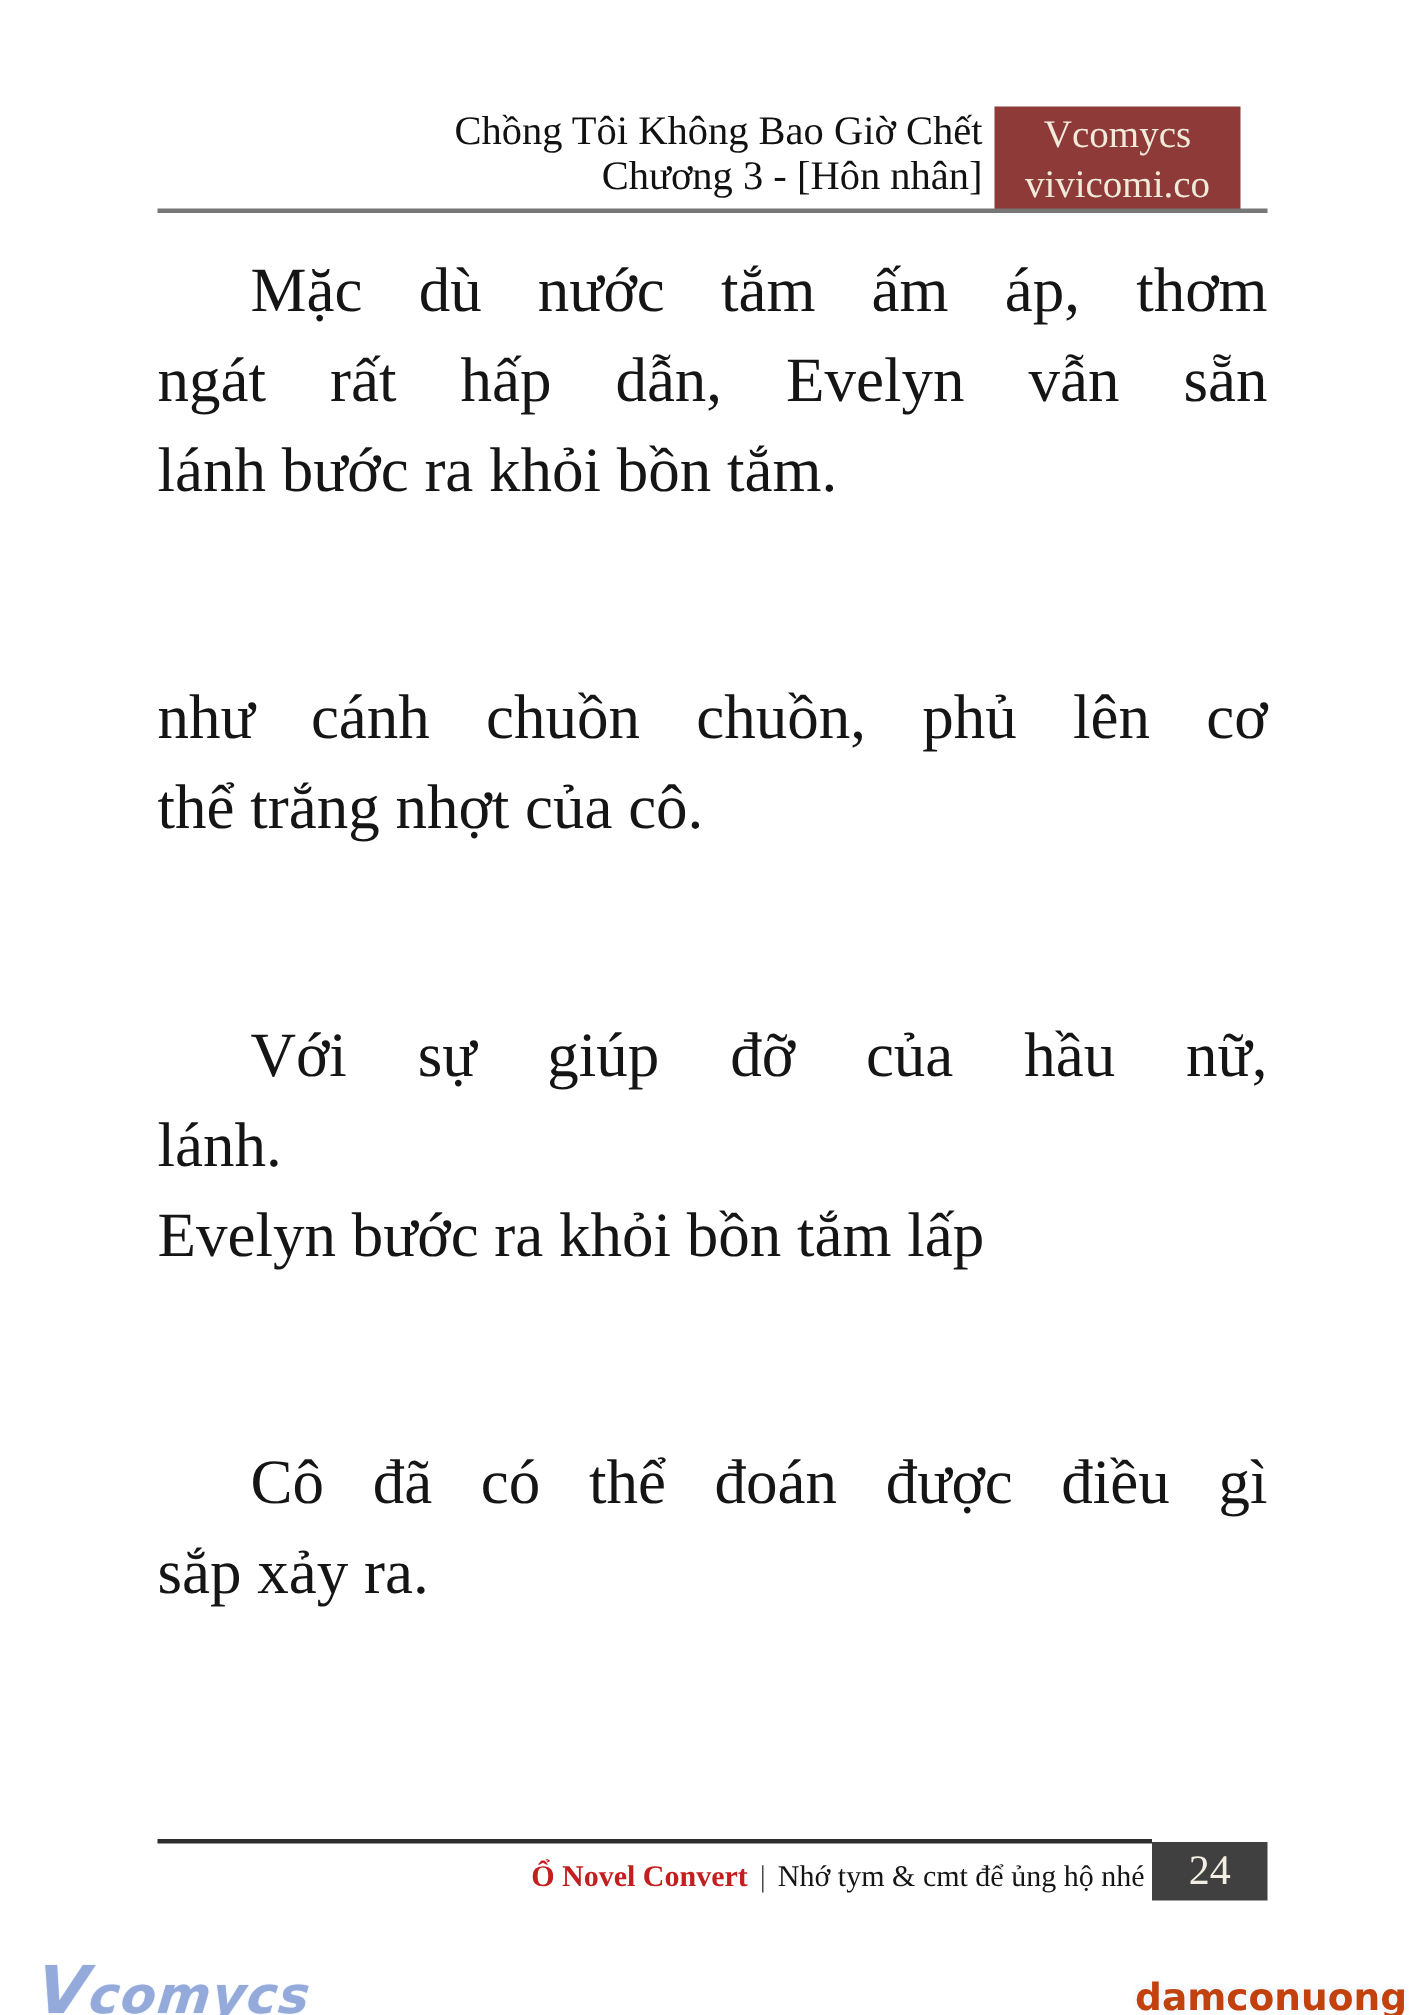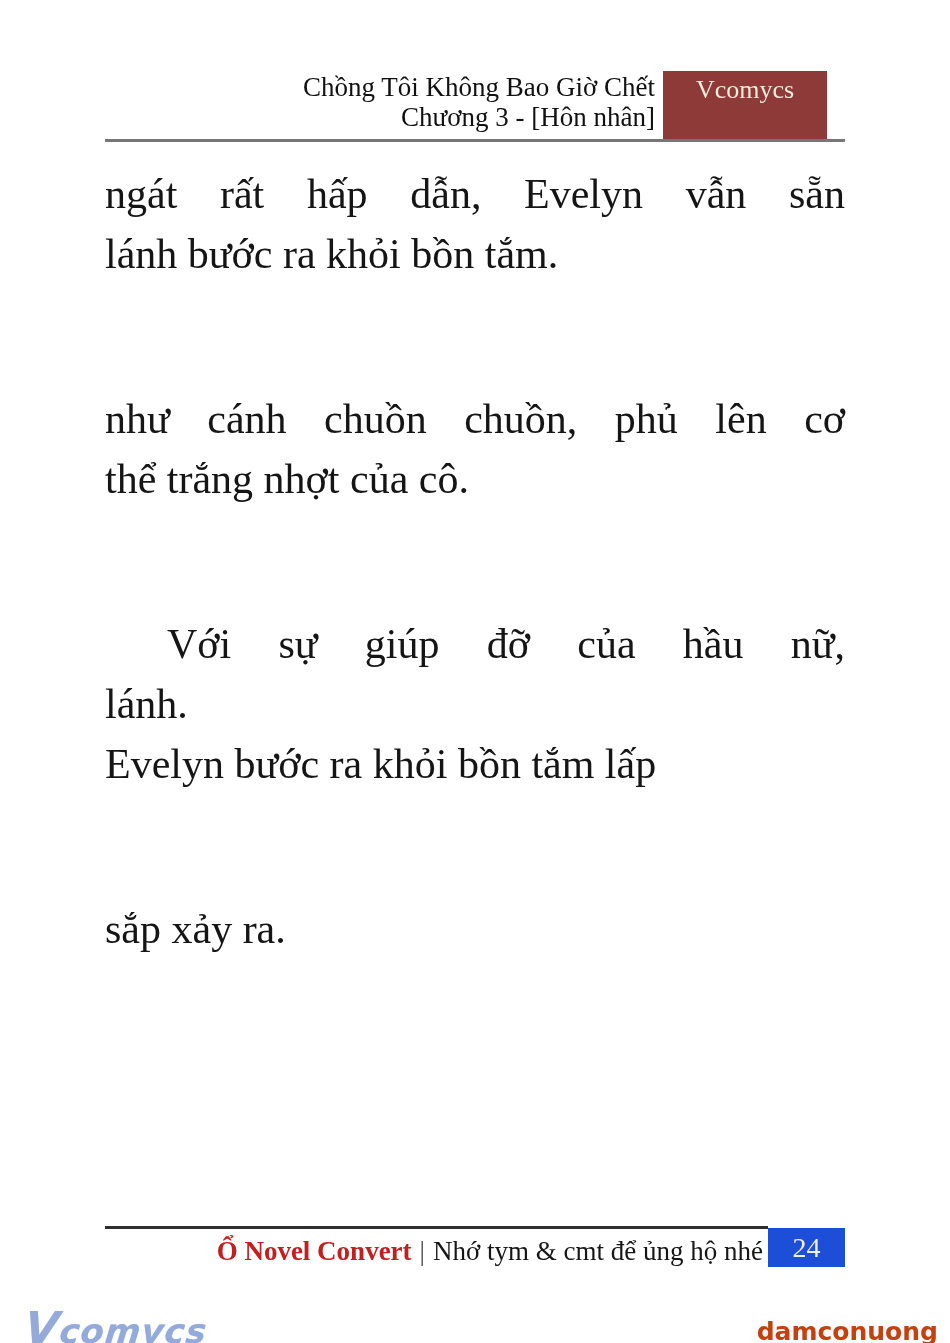--- a/index.html
+++ b/index.html
@@ -72,34 +72,34 @@
     left: 105px;
     top: 1212px;
     width: 663px;
     height: 3px;
     background: #2e2e2e;
   }
   .footer-line {
     position: absolute;
     top: 1220px;
     right: 187px;
-    font-size: 27px;
+    font-size: 20px;
     line-height: 34px;
     white-space: nowrap;
     color: #161616;
   }
   .footer-brand { color: #c41f1f; font-weight: bold; }
   .footer-sep { color: #4a4a4a; padding: 0 8px; }
   .page-number-box {
     position: absolute;
     left: 768px;
     top: 1214px;
     width: 77px;
     height: 39px;
-    background: #1d4ed8;
+    background: #404040;
     color: #f3eee3;
     text-align: center;
     font-size: 28px;
     line-height: 39px;
   }
 
   
   .site-logo {
     position: absolute;
     left: 25px;
@@ -130,39 +130,42 @@
 
 <div class="page">
 
   <div class="header-titles">
     <div>Chồng Tôi Không Bao Giờ Chết</div>
     <div>Chương 3 - [Hôn nhân]</div>
   </div>
 
   <div class="brand-box">
     <div>Vcomycs</div>
+    <div>vivicomi.co</div>
   </div>
 
   <div class="header-rule"></div>
 
   <main class="body-text" id="body-text">
       <div class="para">
+        <div class="line first">Mặc dù nước tắm ấm áp, thơm</div>
         <div class="line">ngát rất hấp dẫn, Evelyn vẫn sẵn</div>
         <div class="line">lánh bước ra khỏi bồn tắm.</div>
       </div>
       <div class="para">
         <div class="line">như cánh chuồn chuồn, phủ lên cơ</div>
         <div class="line">thể trắng nhợt của cô.</div>
       </div>
       <div class="para">
         <div class="line first">Với sự giúp đỡ của hầu nữ,</div>
         <div class="line">lánh.</div>
         <div class="line">Evelyn bước ra khỏi bồn tắm lấp</div>
       </div>
       <div class="para">
+        <div class="line first">Cô đã có thể đoán được điều gì</div>
         <div class="line">sắp xảy ra.</div>
       </div>
     </main>
 
   <div class="footer-rule"></div>
 
   <div class="footer-line">
     <span class="footer-brand">Ổ Novel Convert</span><span class="footer-sep">|</span><span>Nhớ tym &amp; cmt để ủng hộ nhé</span>
   </div>
 

